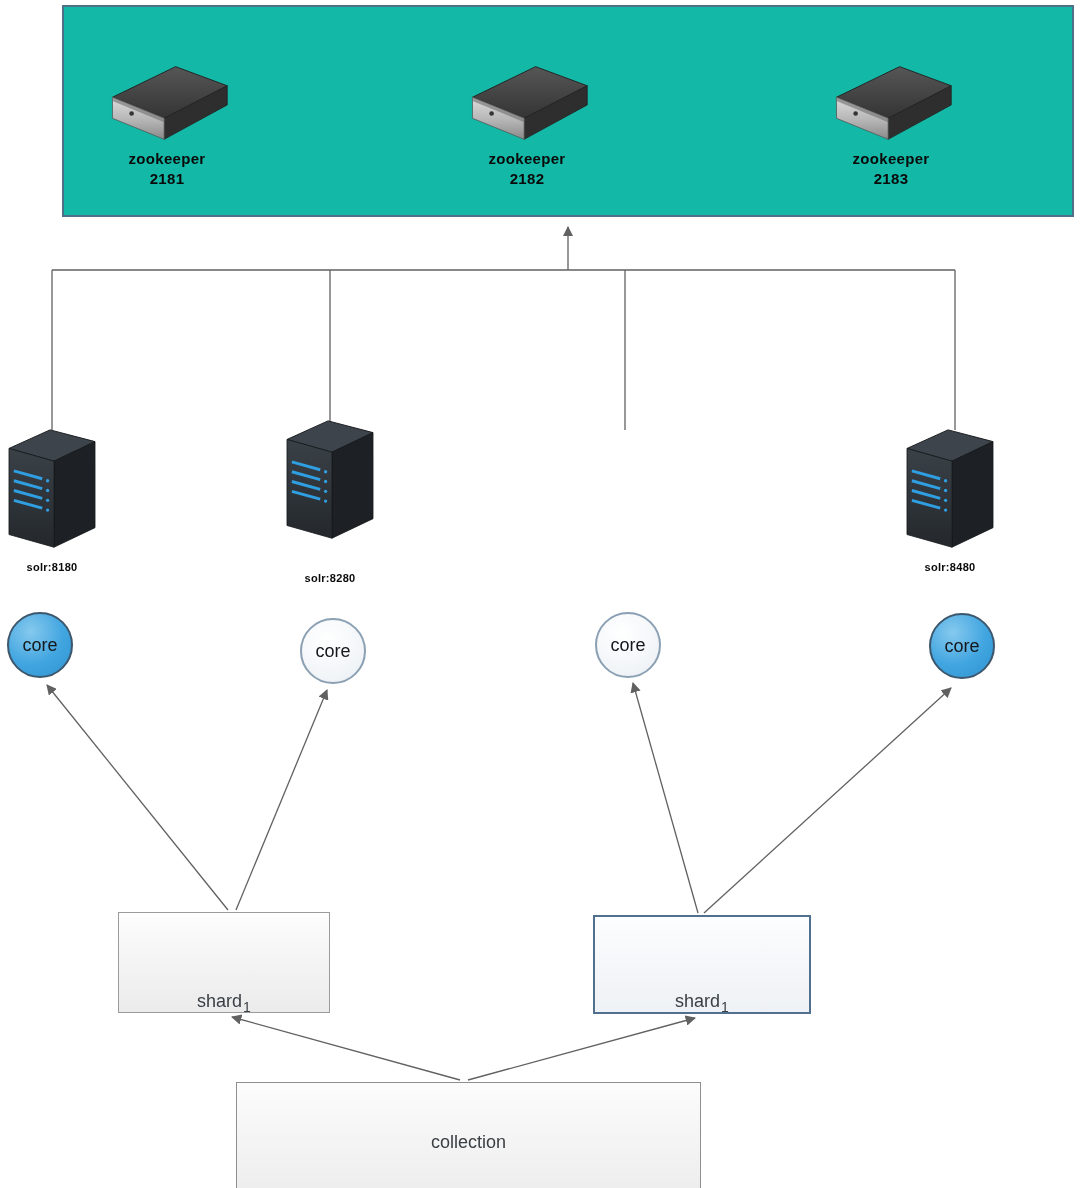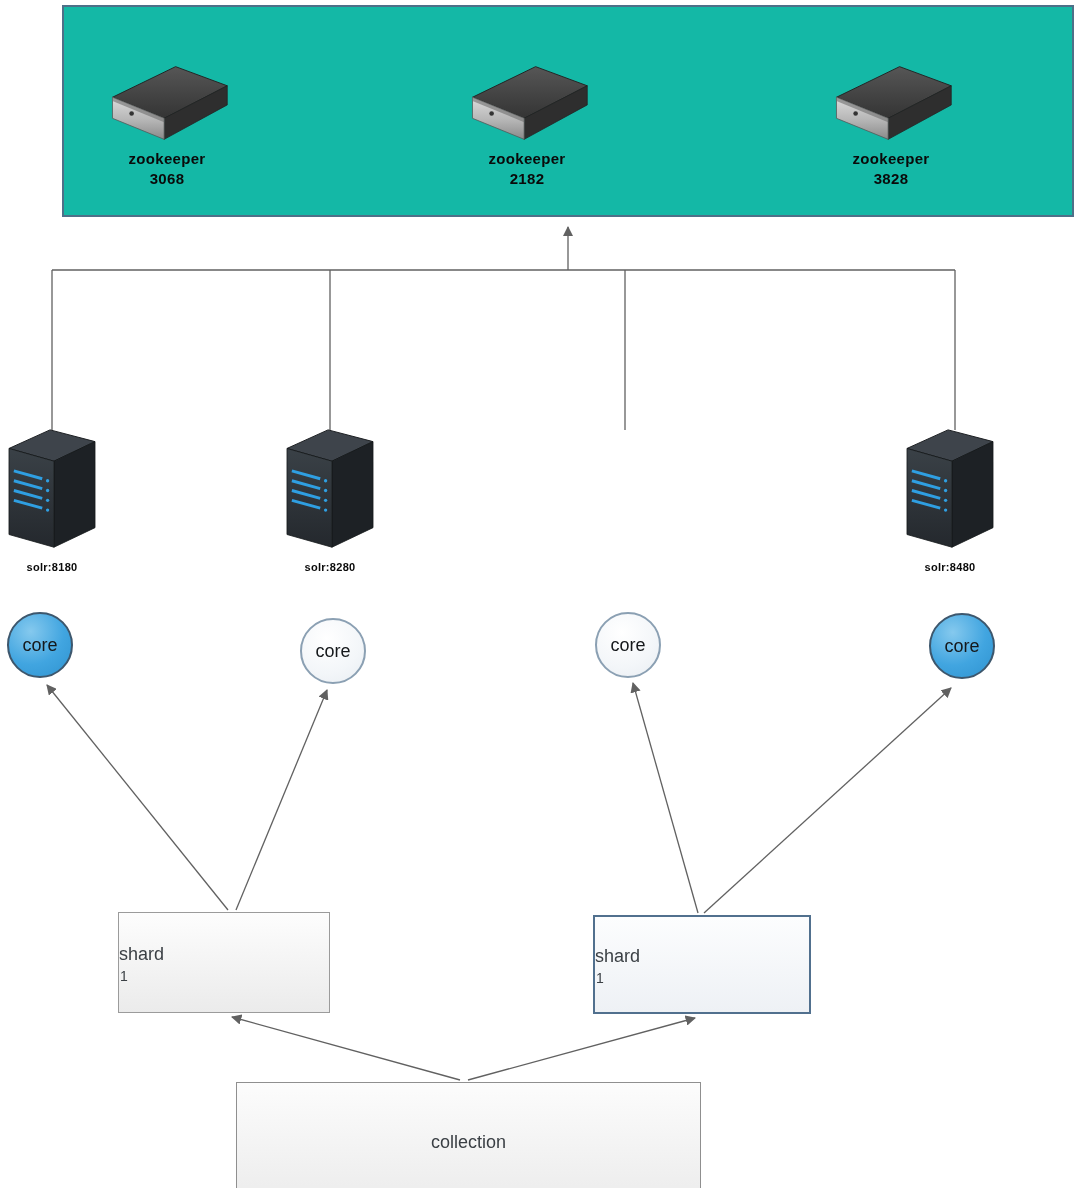--- a/index.html
+++ b/index.html
@@ -27,21 +27,21 @@
     text-align:center;font-weight:bold;font-size:15px;color:#0a0a0a;
     line-height:1.35;margin-top:2px;letter-spacing:0.3px;
   }
   .zk-label span{display:block;}
 
   
   .solr-node{
     position:absolute;width:130px;display:flex;flex-direction:column;align-items:center;
   }
   .solr-node.s1{left:-13px;top:425px;}
-  .solr-node.s2{left:265px;top:425px;}
+  .solr-node.s2{left:265px;top:416px;gap:20px;}
   .solr-node.s3{left:560px;top:425px;}
   .solr-node.s4{left:885px;top:425px;}
   .tower-icon{width:100px;height:132px;display:block;}
   .solr-label{
     margin-top:4px;font-weight:bold;font-size:11px;color:#0a0a0a;letter-spacing:0.3px;
   }
 
   
   .core{
     position:absolute;width:66px;height:66px;border-radius:50%;
@@ -56,22 +56,22 @@
     background:radial-gradient(circle at 40% 30%, #ffffff 0%, #f3f6f9 60%, #e8edf2 100%);
     border:2px solid #8ba0b3;
   }
   .core.c1{left:7px;top:612px;}
   .core.c2{left:300px;top:618px;}
   .core.c3{left:595px;top:612px;}
   .core.c4{left:929px;top:613px;}
 
   
   .shard{
-    position:absolute;display:flex;align-items:flex-start;justify-content:center;
-    font-size:18px;color:#3a3f44;box-sizing:border-box;flex-direction:column;
+    position:absolute;display:flex;align-items:flex-end;justify-content:center;
+    font-size:18px;color:#3a3f44;box-sizing:border-box;
   }
   .shard .sub{font-size:14px;position:relative;top:3px;margin-left:1px;}
   .shard.left{
     left:118px;top:912px;width:212px;height:101px;
     border:1px solid #9b9b9b;background:linear-gradient(#fdfdfd,#ebebeb);
   }
   .shard.right{
     left:593px;top:915px;width:218px;height:99px;
     border:2px solid #51708e;background:linear-gradient(#fcfdfe,#eef1f5);
   }
@@ -149,39 +149,39 @@
     </g>
   </svg>
 
   <div class="zk-box">
     <div class="zk-node n1">
       <svg class="zk-icon">
           <use href="#sym-zk"></use>
         </svg>
       <div class="zk-label">
         <span>zookeeper</span>
-        <span>3068</span>
+        <span>2181</span>
       </div>
     </div>
     <div class="zk-node n2">
       <svg class="zk-icon">
           <use href="#sym-zk"></use>
         </svg>
       <div class="zk-label">
         <span>zookeeper</span>
         <span>2182</span>
       </div>
     </div>
     <div class="zk-node n3">
       <svg class="zk-icon">
           <use href="#sym-zk"></use>
         </svg>
       <div class="zk-label">
         <span>zookeeper</span>
-        <span>3828</span>
+        <span>2183</span>
       </div>
     </div>
   </div>
 
   <div class="solr-node s1">
     <svg class="tower-icon">
         <use href="#sym-tower"></use>
       </svg>
     <div class="solr-label">solr:8180</div>
   </div>

